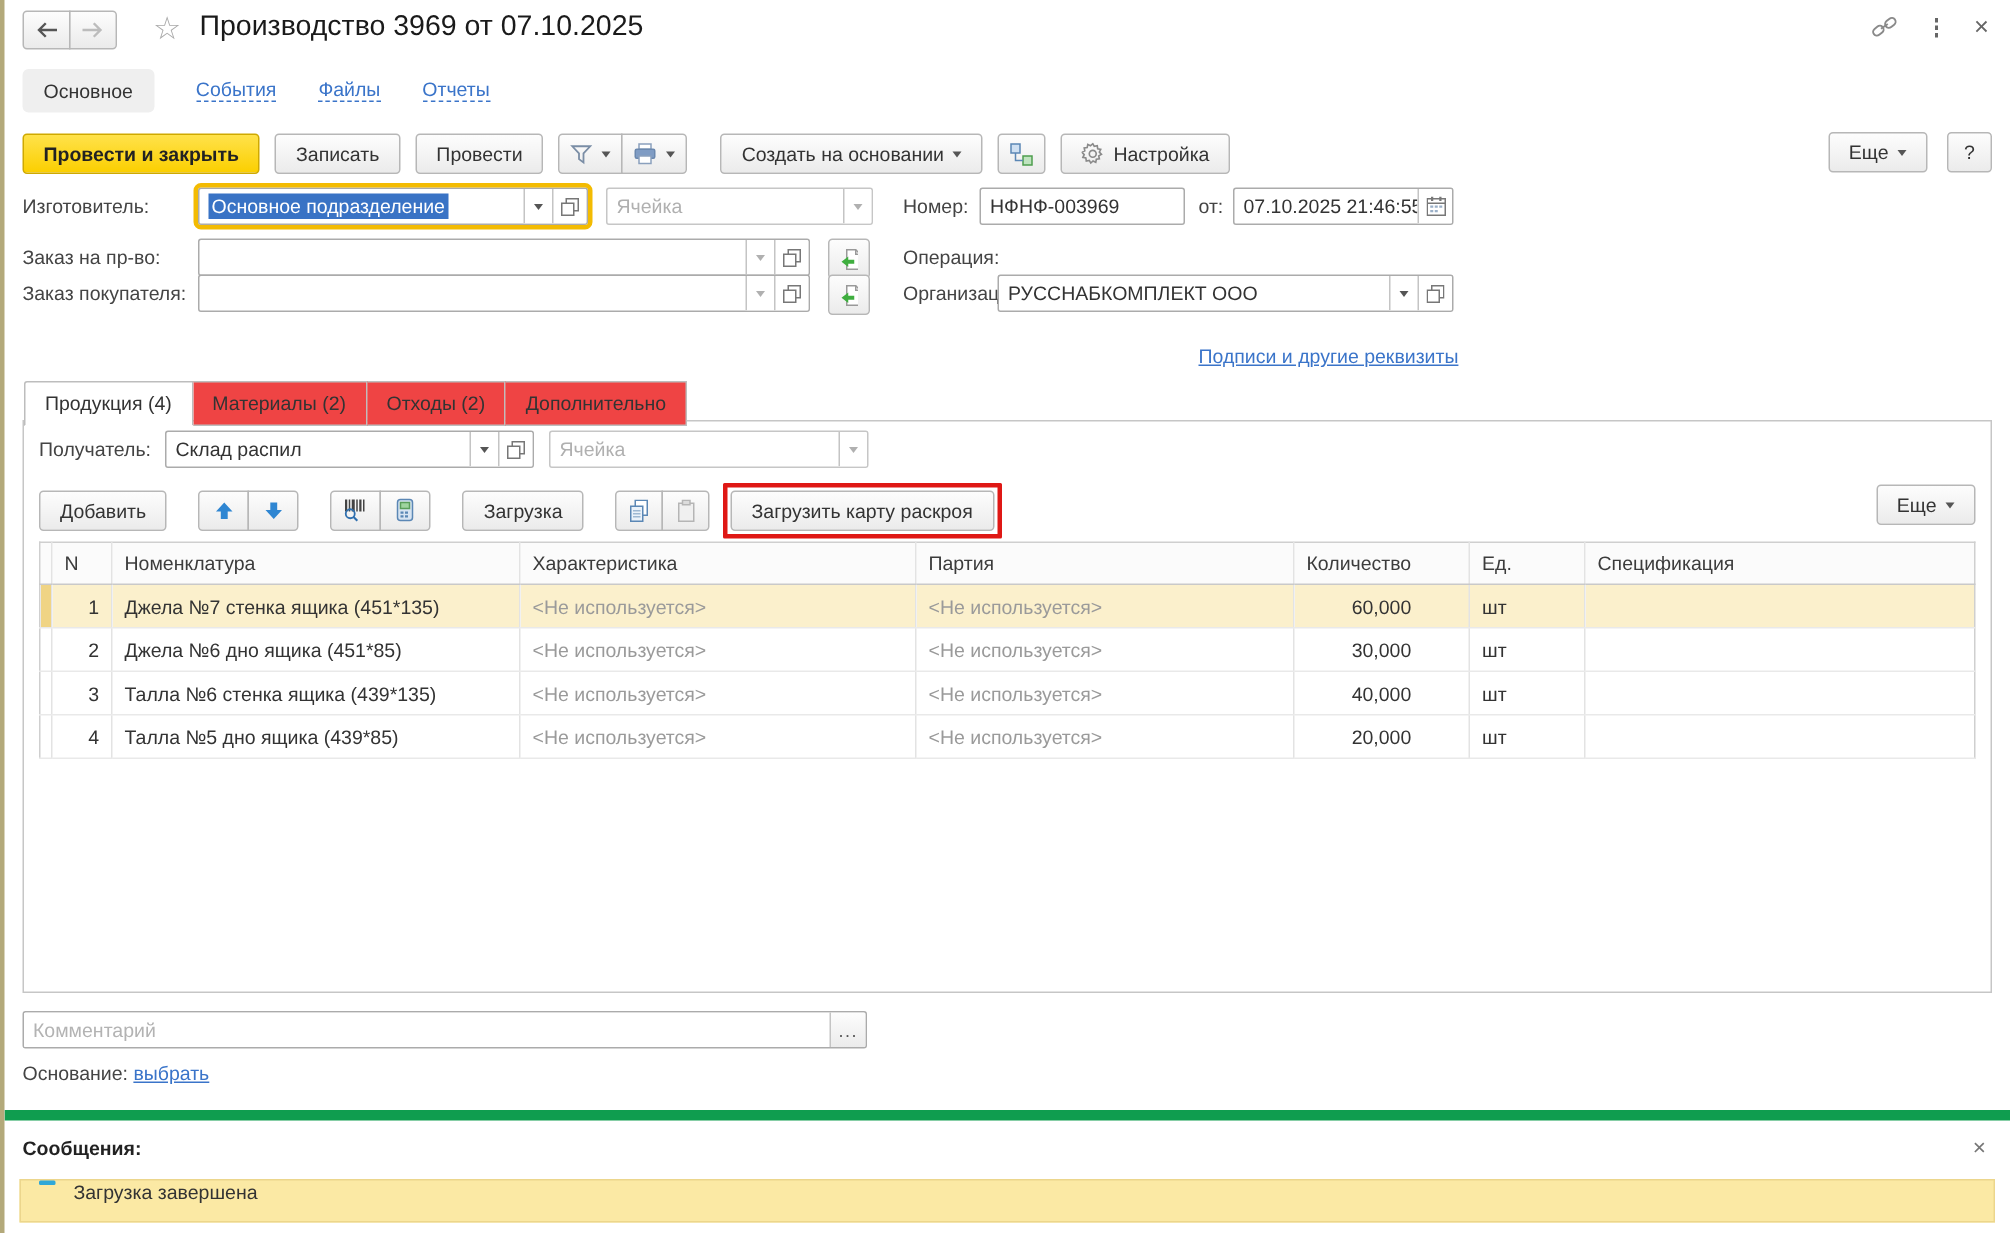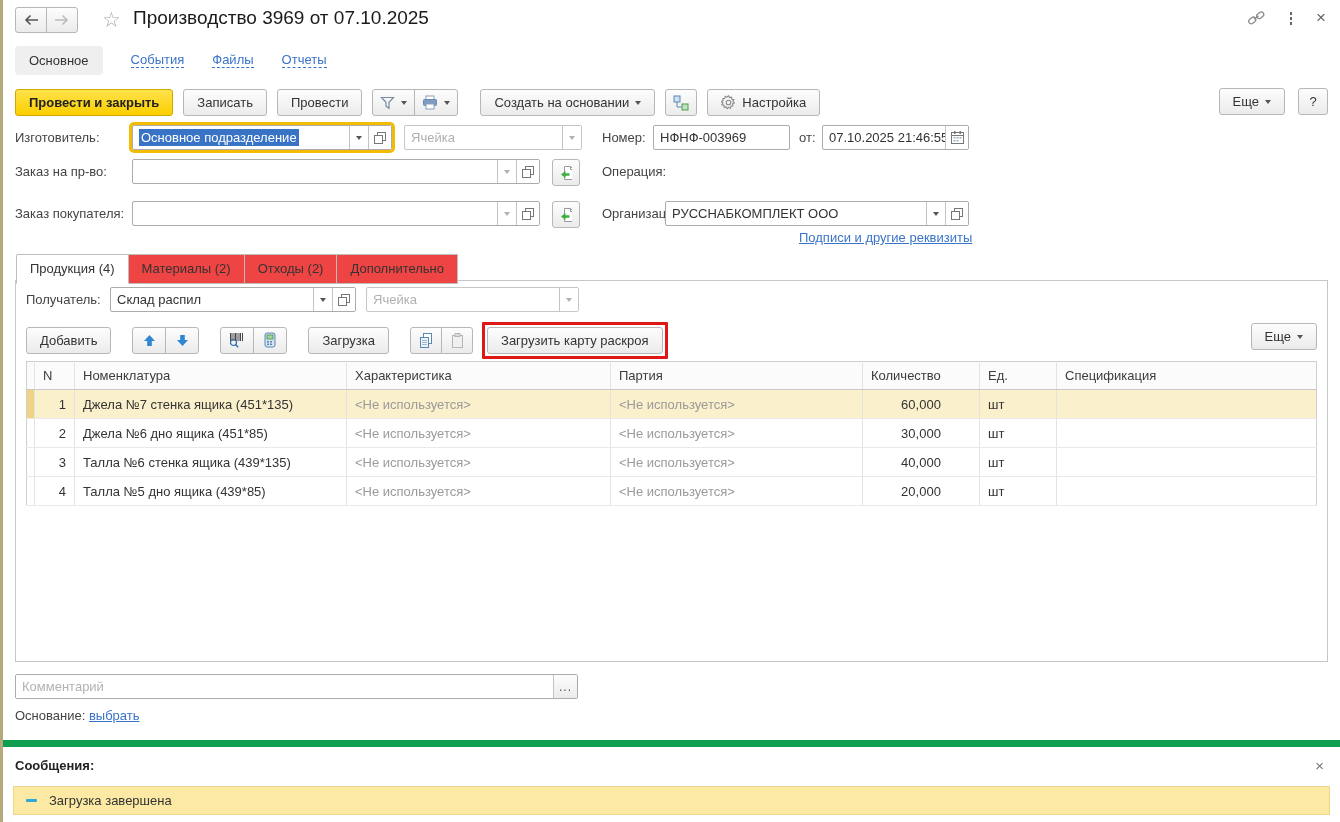--- a/index.html
+++ b/index.html
@@ -103,21 +103,21 @@
   #comment-row { position:absolute; top:674px; left:12px; width:563px; height:25px; display:flex; border:1px solid #ababab; border-radius:2px; overflow:hidden; }
   #comment-row input { flex:1; border:none; outline:none; padding:0 6px; font:13px "Liberation Sans","DejaVu Sans",sans-serif; color:#333; }
   #comment-row input::placeholder { color:#b3b3b3; }
   #comment-more { width:24px; display:flex; align-items:center; justify-content:center; border-left:1px solid #c4c4c4; background:linear-gradient(#fdfdfd,#ebebeb); cursor:pointer; color:#555; font-size:12px; letter-spacing:1px; }
   #basis-row { position:absolute; top:708px; left:12px; }
   #greenbar { position:absolute; top:740px; left:0; right:0; height:7px; background:#0f9d4f; }
   #msg-title { position:absolute; top:758px; left:12px; font-weight:bold; color:#222; }
   #msg-close { position:absolute; top:757px; right:16px; font-size:15px; color:#777; cursor:pointer; }
   #msgbar {
     position:absolute; top:786px; left:10px; right:10px; height:29px;
-    background:#fbe9a4; border:1px solid #ecd68c; display:flex; align-items:center; gap:12px; padding:0 12px;
+    background:#fbe9a4; border:1px solid #ecd68c; display:flex; align-items:flex-start; gap:12px; padding:0 12px;
   }
   .dash-ic { width:11px; height:3px; background:#2fa8d8; border-radius:1px; }
 </style>
 </head>
 <body>
 
 <div id="app">
 
   <div id="titlebar">
     <div class="navgroup btn-group">
@@ -277,21 +277,21 @@
       <button class="btn btn-icon side-btn" style="left:549px;">
         <svg width="16" height="16">
             <path d="M4.5 1.5 h6 l3 3 v10 h-9 z" fill="#fff" stroke="#999"></path>
             <path d="M10.5 1.5 v3 h3" fill="none" stroke="#999"></path>
             <path d="M1 9.5 l4.5 -3.5 v2.2 h4 v2.6 h-4 v2.2 z" fill="#3fae3f"></path>
           </svg>
       </button>
       <span class="lbl" style="left:599px">Операция:</span>
     </div>
 
-    <div class="frow" style="top:77px;">
+    <div class="frow" style="top:59px;">
       <span class="lbl" style="left:12px">Заказ покупателя:</span>
       <div class="combo abs" style="left:129px; width:408px;">
         <span class="val"></span>
         <span class="seg">
             <span class="dd-arrow dim"></span>
           </span>
         <span class="seg open-seg">
           <svg width="12" height="12">
               <rect x="3.5" y="0.5" width="8" height="8" fill="#fff" stroke="#777"></rect>
               <rect x="0.5" y="3.5" width="8" height="8" fill="#fff" stroke="#777"></rect>

